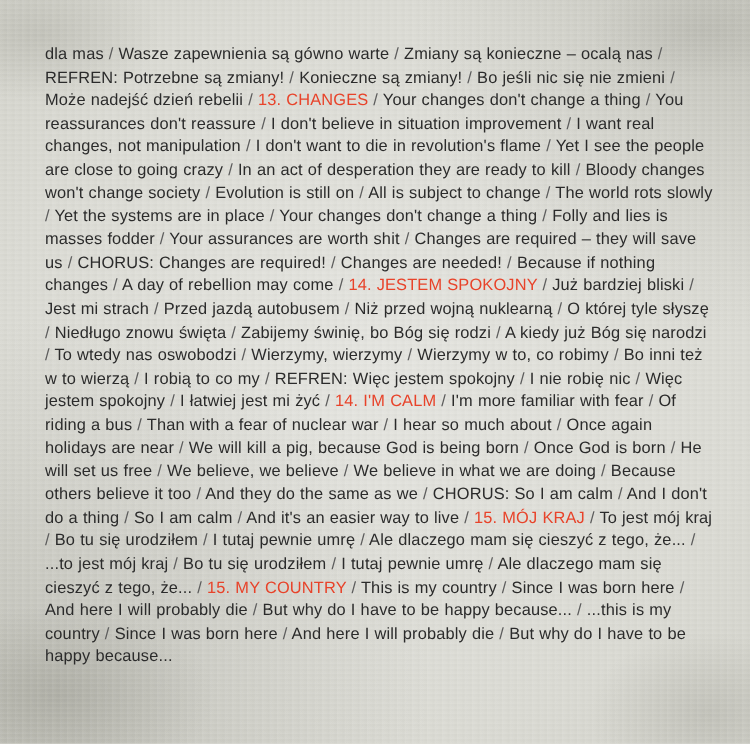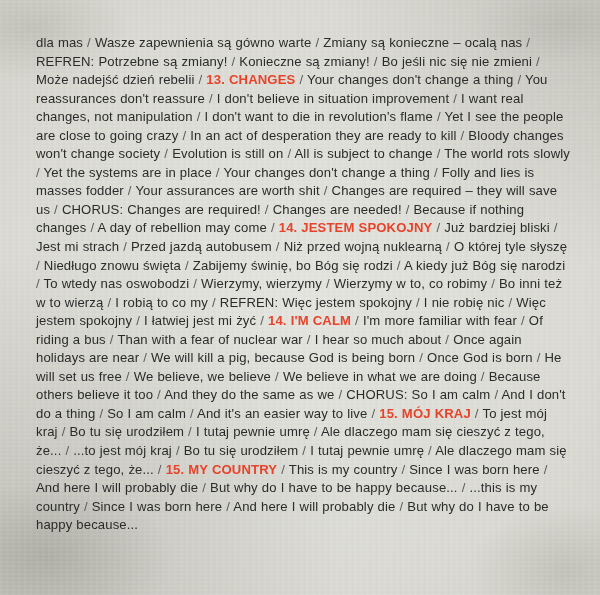--- a/index.html
+++ b/index.html
@@ -69,21 +69,21 @@
     color: #2b2b2b;
     text-align: left;
     letter-spacing: 0.01em;
     word-spacing: 0.02em;
   }
   .sep {
     color: #5c5c5c;
   }
   .track {
     color: #e8432a;
-    font-weight: bold;
+    font-weight: normal;
   }
   .seg {
     color: #2b2b2b;
   }
 </style>
 </head>
 <body>
 
 <div id="page">
   <div class="smudge-tl"></div>

